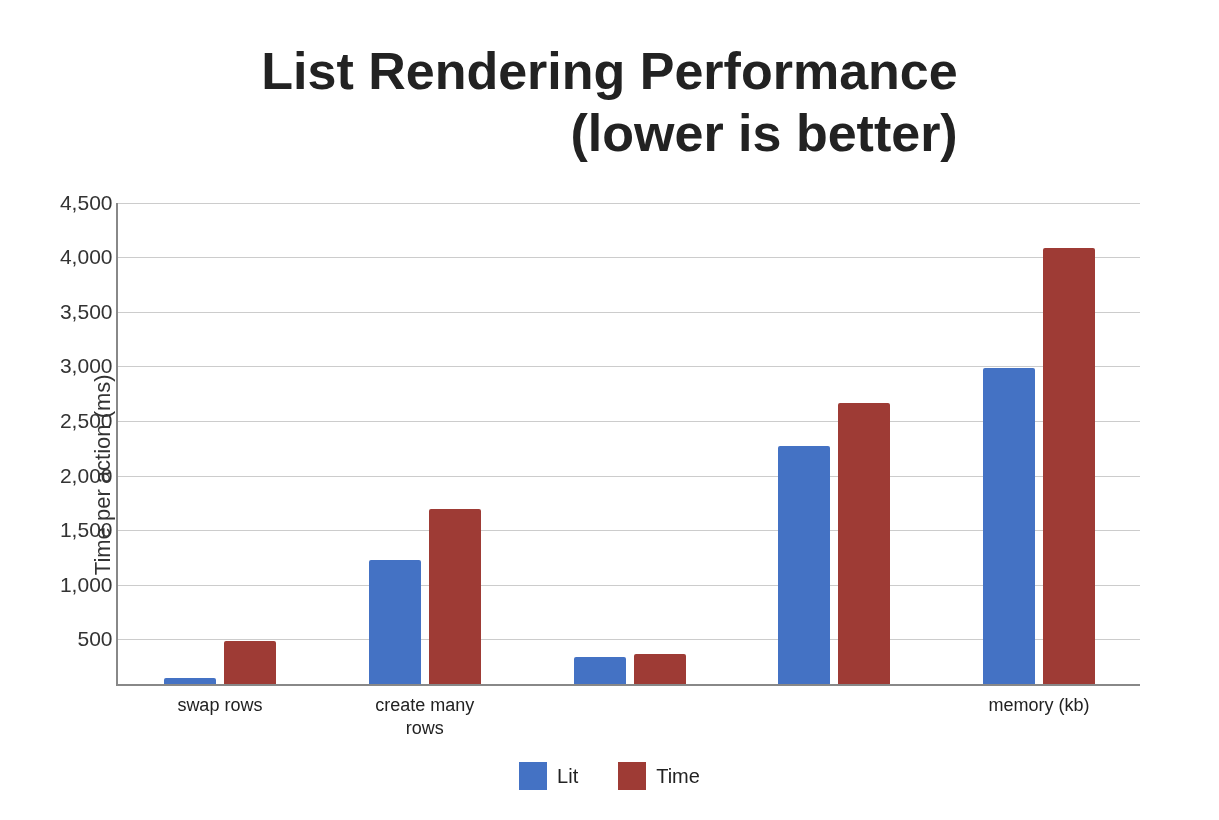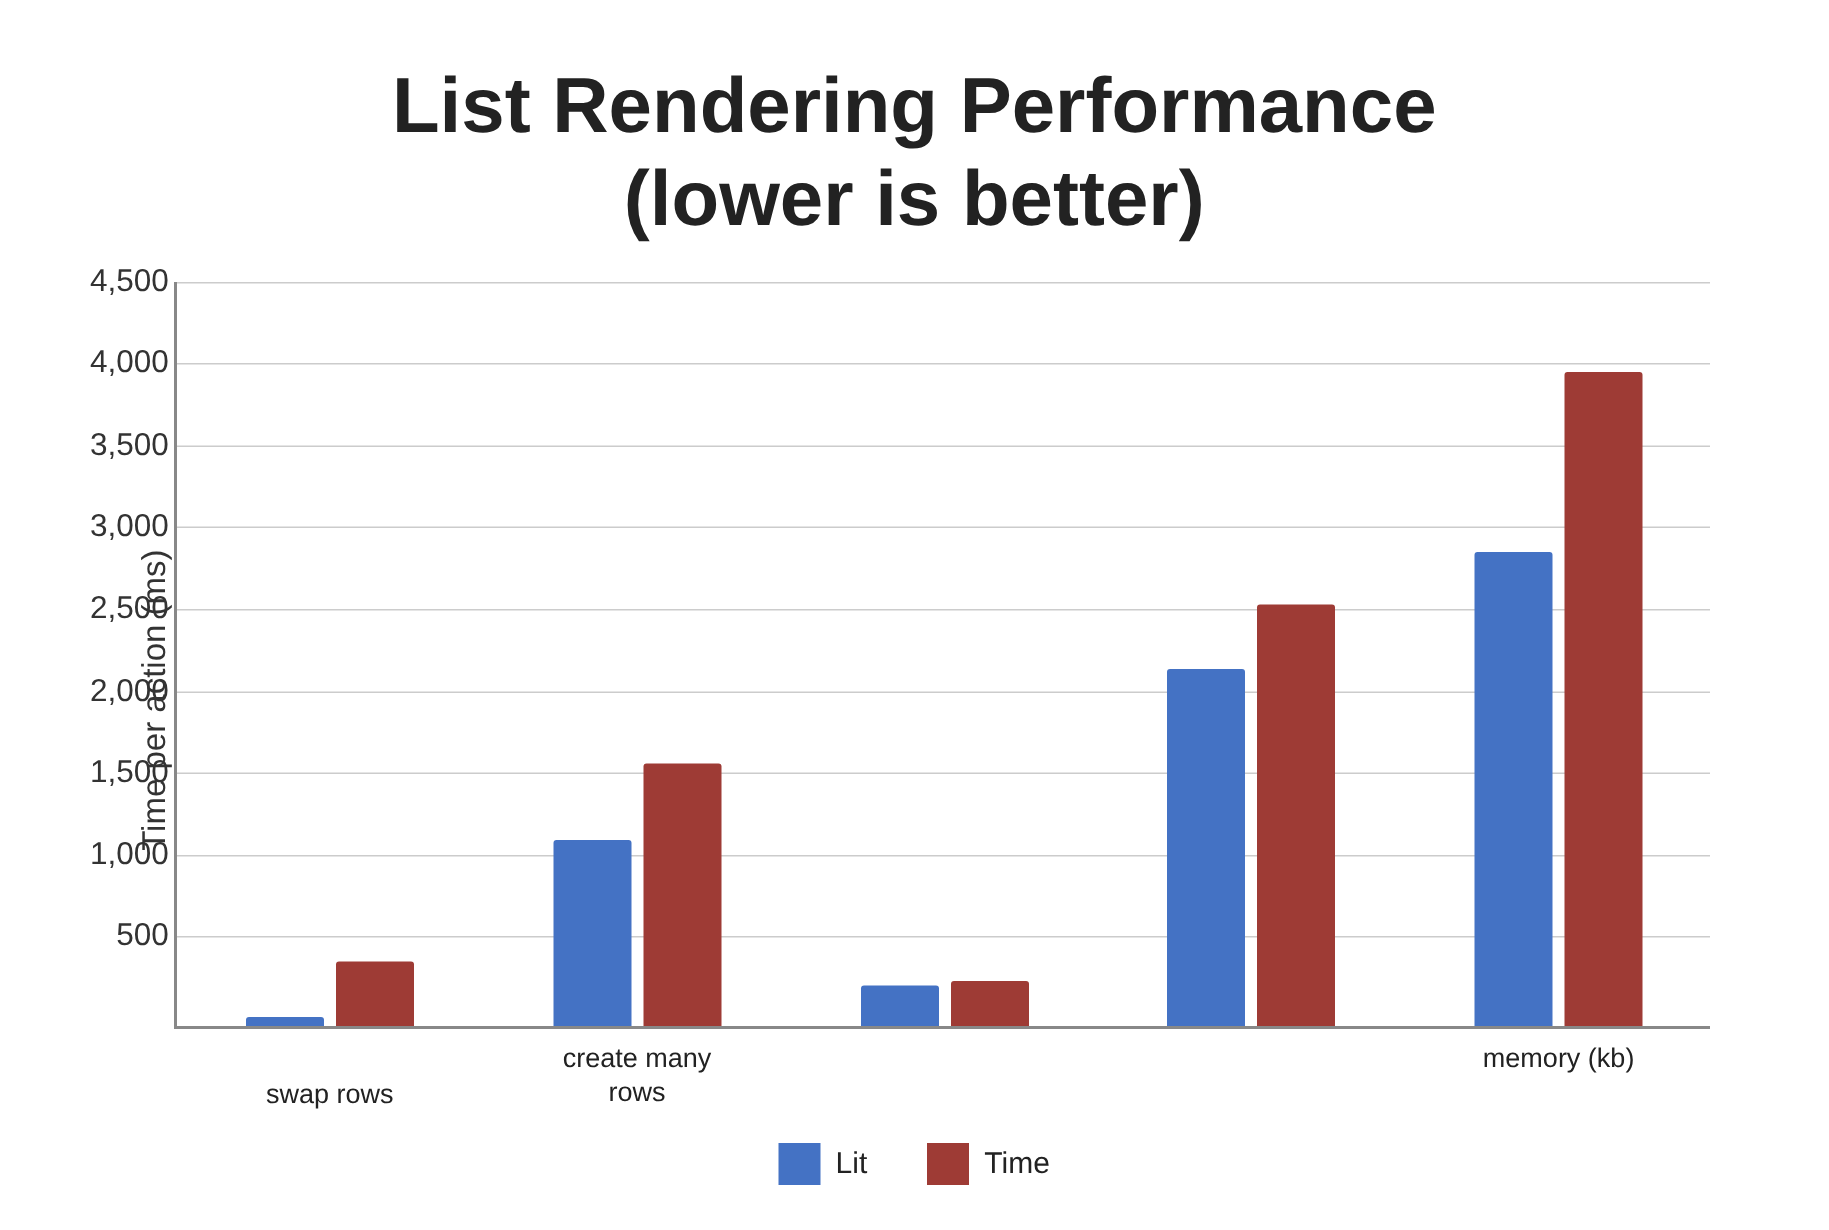--- a/index.html
+++ b/index.html
@@ -17,23 +17,23 @@
       height: 780px;
       display: flex;
       flex-direction: column;
       align-items: center;
       padding: 20px 20px 10px 20px;
     }
     .chart-title {
       font-size: 52px;
       font-weight: bold;
       color: #222;
-      text-align: center;
+      text-align: right;
       line-height: 1.2;
-      margin-bottom: 23px;
+      margin-bottom: 38px;
       font-family: 'Arial Black', 'Arial', sans-serif;
     }
     .chart-area {
       display: flex;
       flex-direction: row;
       width: 100%;
       flex: 1;
     }
     .y-axis-label {
       writing-mode: vertical-rl;
@@ -163,21 +163,21 @@
           <div class="bar bar-lit" style="position: absolute; bottom: 0px; left: 251.2px; width: 52px; height: 124.387px;"></div>
           <div class="bar bar-react" style="position: absolute; bottom: 0px; left: 311.2px; width: 52px; height: 174.578px;"></div>
           <div class="bar bar-lit" style="position: absolute; bottom: 0px; left: 456px; width: 52px; height: 26.7322px;"></div>
           <div class="bar bar-react" style="position: absolute; bottom: 0px; left: 516px; width: 52px; height: 30.0056px;"></div>
           <div class="bar bar-lit" style="position: absolute; bottom: 0px; left: 660.8px; width: 52px; height: 237.862px;"></div>
           <div class="bar bar-react" style="position: absolute; bottom: 0px; left: 720.8px; width: 52px; height: 281.507px;"></div>
           <div class="bar bar-lit" style="position: absolute; bottom: 0px; left: 865.6px; width: 52px; height: 316.422px;"></div>
           <div class="bar bar-react" style="position: absolute; bottom: 0px; left: 925.6px; width: 52px; height: 436.444px;"></div>
         </div>
       <div class="x-labels-row" id="xLabelsRow" style="position: relative;">
-      <div class="x-label-cell" style="position: absolute; left: 0px; width: 204.8px; top: 0px; margin-top: 24px;">swap rows</div>
+      <div class="x-label-cell" style="position: absolute; left: 0px; width: 204.8px; top: 0px;">swap rows</div>
           <div class="x-label-cell" style="position: absolute; left: 204.8px; width: 204.8px; top: 0px;">create many<br>rows</div>
           <div class="x-label-cell" style="position: absolute; left: 819.2px; width: 204.8px; top: 0px;">memory (kb)</div>
         </div>
     </div>
   </div>
 
   <div class="legend">
     <div class="legend-item">
       <div class="legend-swatch" style="background:#4472c4;"></div>
       <span>Lit</span>

